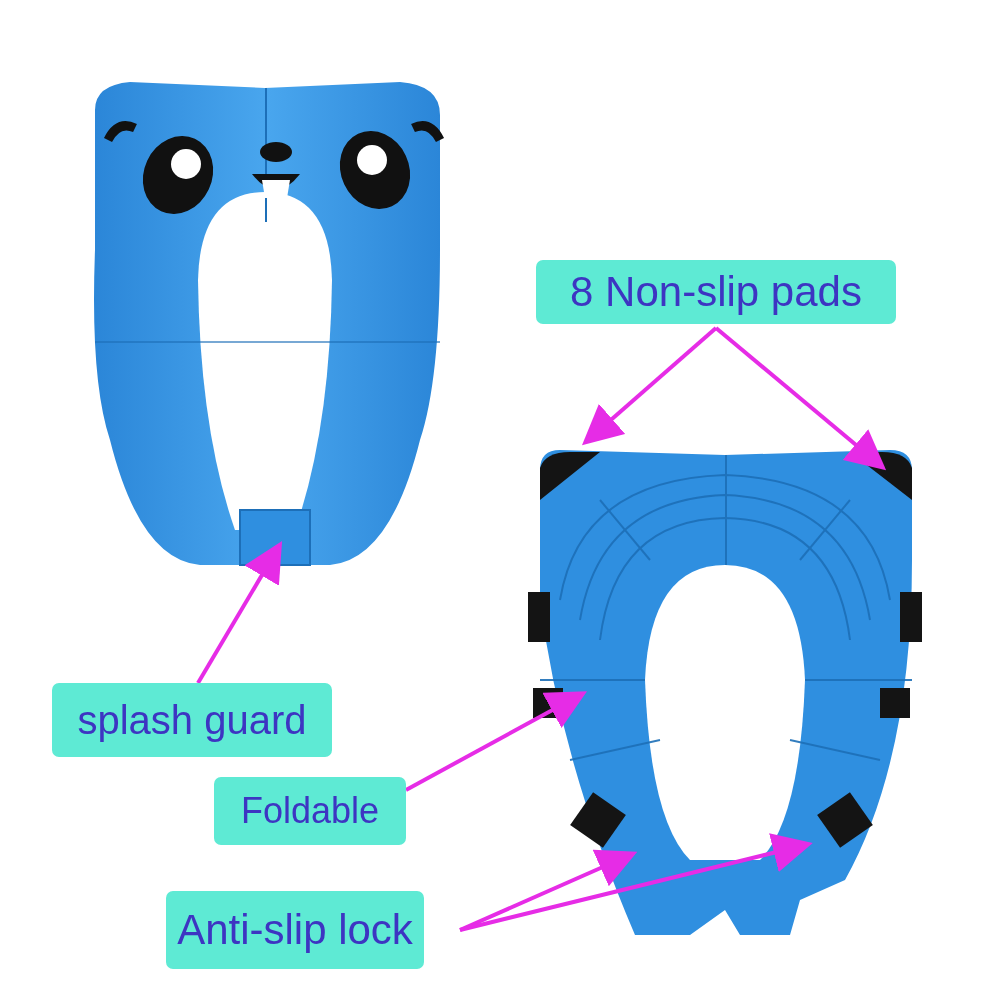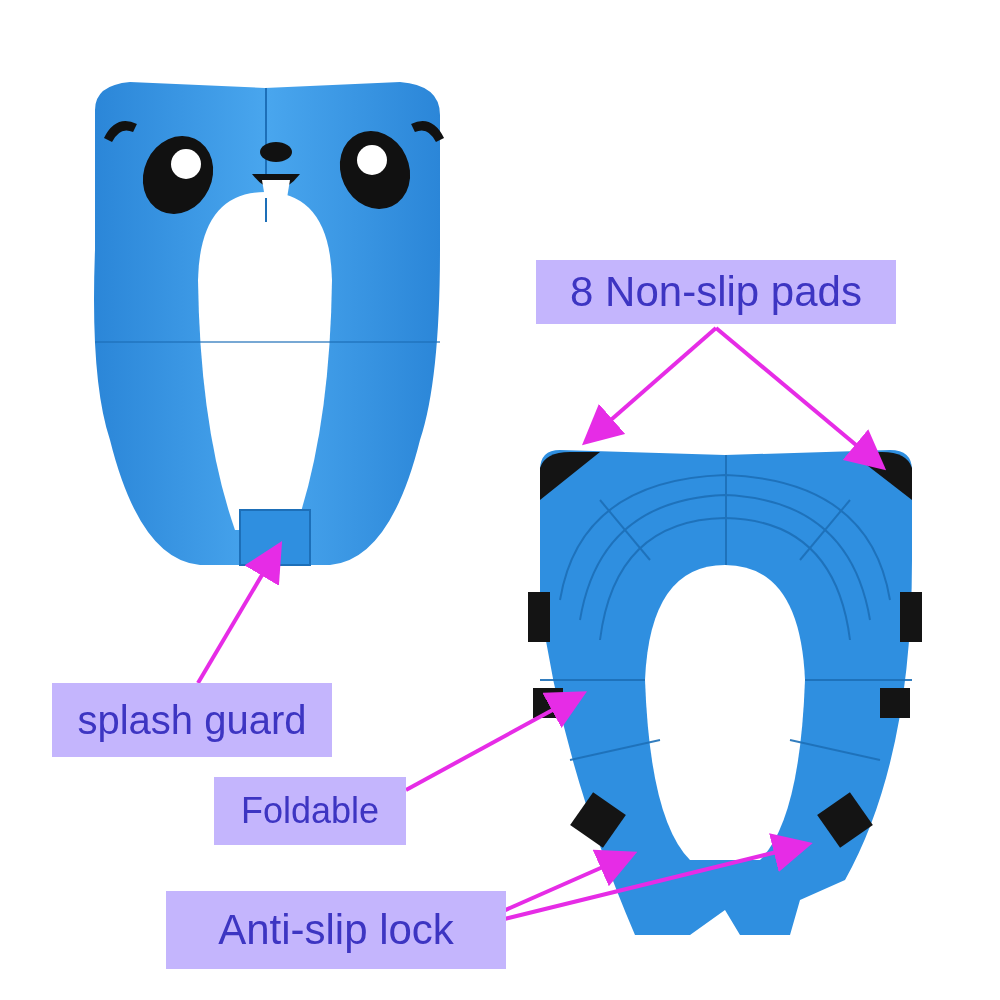--- a/index.html
+++ b/index.html
@@ -1,22 +1,22 @@
 <!DOCTYPE html>
 <html><head>
 <meta charset="utf-8">
 <style>
   html,body{margin:0;padding:0;background:#ffffff;}
   body{width:1000px;height:1000px;position:relative;overflow:hidden;font-family:"Liberation Sans",sans-serif;}
   .stage{position:absolute;left:0;top:0;width:1000px;height:1000px;}
-  .label{position:absolute;background:#c4b5fd;color:#3d35c2;display:flex;align-items:center;justify-content:center;white-space:nowrap;}
+  .label{position:absolute;background:#5eead4;color:#3d35c2;display:flex;align-items:center;justify-content:center;white-space:nowrap;border-radius:7px;}
   #lbl-pads{left:536px;top:260px;width:360px;height:64px;font-size:42px;}
   #lbl-splash{left:52px;top:683px;width:280px;height:74px;font-size:40px;}
   #lbl-fold{left:214px;top:777px;width:192px;height:68px;font-size:36px;}
-  #lbl-lock{left:166px;top:891px;width:340px;height:78px;font-size:42px;}
+  #lbl-lock{left:166px;top:891px;width:258px;height:78px;font-size:42px;}
   svg{position:absolute;left:0;top:0;}
 </style>
 </head>
 <body>
 
 <div class="stage">
 
   <svg width="1000" height="1000" viewBox="0 0 1000 1000">
     <defs>
       <marker id="ah" markerWidth="10" markerHeight="10" refX="8" refY="5" orient="auto" markerUnits="strokeWidth">

